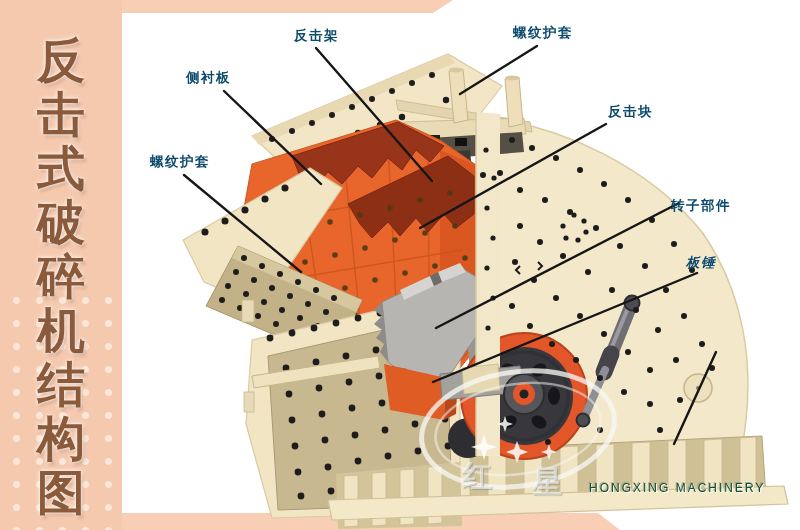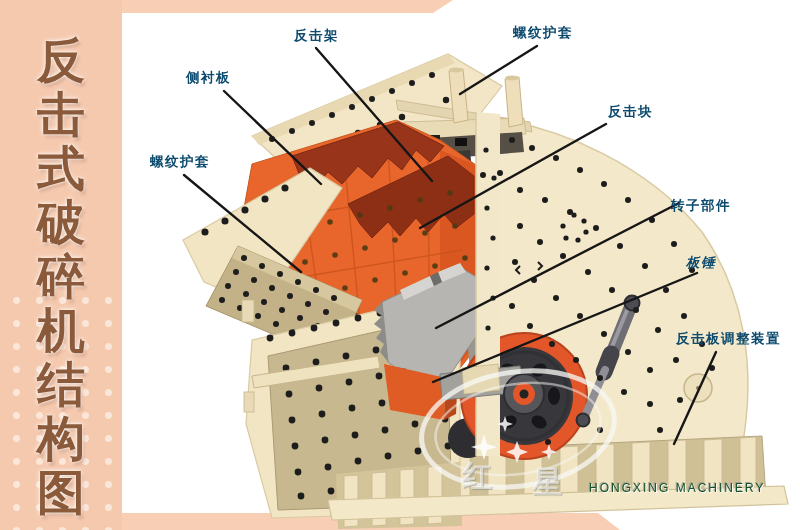--- a/index.html
+++ b/index.html
@@ -443,21 +443,20 @@
     <div class="wm-faint f1">红</div>
     <div class="wm-faint f2">星</div>
 
     <div class="part-label" style="left:294px;top:27px;">反击架</div>
     <div class="part-label" style="left:513px;top:24px;font-family:Liberation Mono, monospace;">螺纹护套</div>
     <div class="part-label" style="left:186px;top:69px;">侧衬板</div>
     <div class="part-label" style="left:608px;top:103px;">反击块</div>
     <div class="part-label" style="left:150px;top:153px;">螺纹护套</div>
     <div class="part-label" style="left:671px;top:186px;margin-top:11px;">转子部件</div>
     <div class="part-label" style="left:686px;top:254px;font-style:italic;">板锤</div>
-    <div class="part-label" style="left:676px;top:330px;">反击板调整装置</div>
   </div>
 
   <div class="sidebar">
     <div class="sidebar-dots"></div>
     <div class="title-col">
       <div class="tchar">反</div>
       <div class="tchar">击</div>
       <div class="tchar">式</div>
       <div class="tchar">破</div>
       <div class="tchar">碎</div>

